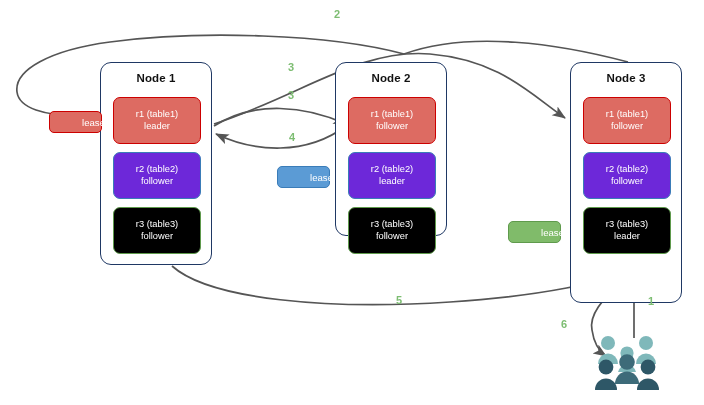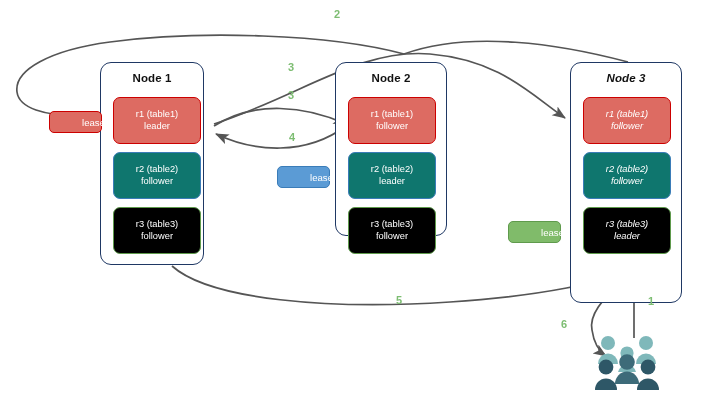--- a/index.html
+++ b/index.html
@@ -39,21 +39,21 @@
     flex-direction:column;
     align-items:center;
     justify-content:center;
     color:#ffffff;
     font-size:9.3px;
     line-height:11.6px;
     text-align:right;
   }
   .replica .l1,.replica .l2{display:block;white-space:nowrap;}
   .rep-red  {background:#dd6b62;border:1.4px solid #cc0000;}
-  .rep-blue {background:#0f766e;border:1.4px solid #3a7cb8;}
+  .rep-blue {background:#6d28d9;border:1.4px solid #3a7cb8;}
   .rep-green{background:#000000;border:1.4px solid #5f9a4c;}
 
   .lease{
     position:absolute;
     box-sizing:border-box;
     border-radius:5px;
     display:flex;align-items:center;justify-content:center;
     color:#ffffff;
     font-size:9.6px;
     z-index:3;
@@ -95,21 +95,21 @@
     <path d="M 346,126 C 306,156 254,152 216,134" fill="none" stroke="#555555" stroke-width="1.7" marker-end="url(#ah)"></path>
 
     <path d="M 172,266 C 210,300 330,310 450,302 C 540,296 610,282 632,268" fill="none" stroke="#555555" stroke-width="1.7" marker-end="url(#ah)"></path>
 
     <path d="M 634,338 L 634,270" fill="none" stroke="#555555" stroke-width="1.7" marker-end="url(#ah)"></path>
 
     <path d="M 630,272 C 612,292 588,310 592,330
              C 594,344 600,352 606,356" fill="none" stroke="#555555" stroke-width="1.7" marker-end="url(#ah)"></path>
   </svg>
 
-  <div class="node" id="node-1" style="left:100px;top:62px;width:104px;height:203px;">
+  <div class="node" id="node-1" style="left:100px;top:62px;width:112px;height:203px;">
     <div class="node-title">Node 1</div>
 
     <div class="replica rep-red" style="left:12px;top:34px;width:88px;height:47px;">
       <span class="l1">r1 (table1)</span>
       <span class="l2">leader</span>
     </div>
 
     <div class="replica rep-blue" style="left:12px;top:89px;width:88px;height:47px;">
       <span class="l1">r2 (table2)</span>
       <span class="l2">follower</span>
@@ -133,21 +133,21 @@
       <span class="l1">r2 (table2)</span>
       <span class="l2">leader</span>
     </div>
 
     <div class="replica rep-green" style="left:12px;top:144px;width:88px;height:47px;">
       <span class="l1">r3 (table3)</span>
       <span class="l2">follower</span>
     </div>
   </div>
 
-  <div class="node" id="node-3" style="left:570px;top:62px;width:112px;height:241px;font-style:italic;">
+  <div class="node" id="node-3" style="left:570px;top:62px;width:112px;height:241px;">
     <div class="node-title">Node 3</div>
 
     <div class="replica rep-red" style="left:12px;top:34px;width:88px;height:47px;">
       <span class="l1">r1 (table1)</span>
       <span class="l2">follower</span>
     </div>
 
     <div class="replica rep-blue" style="left:12px;top:89px;width:88px;height:47px;">
       <span class="l1">r2 (table2)</span>
       <span class="l2">follower</span>

